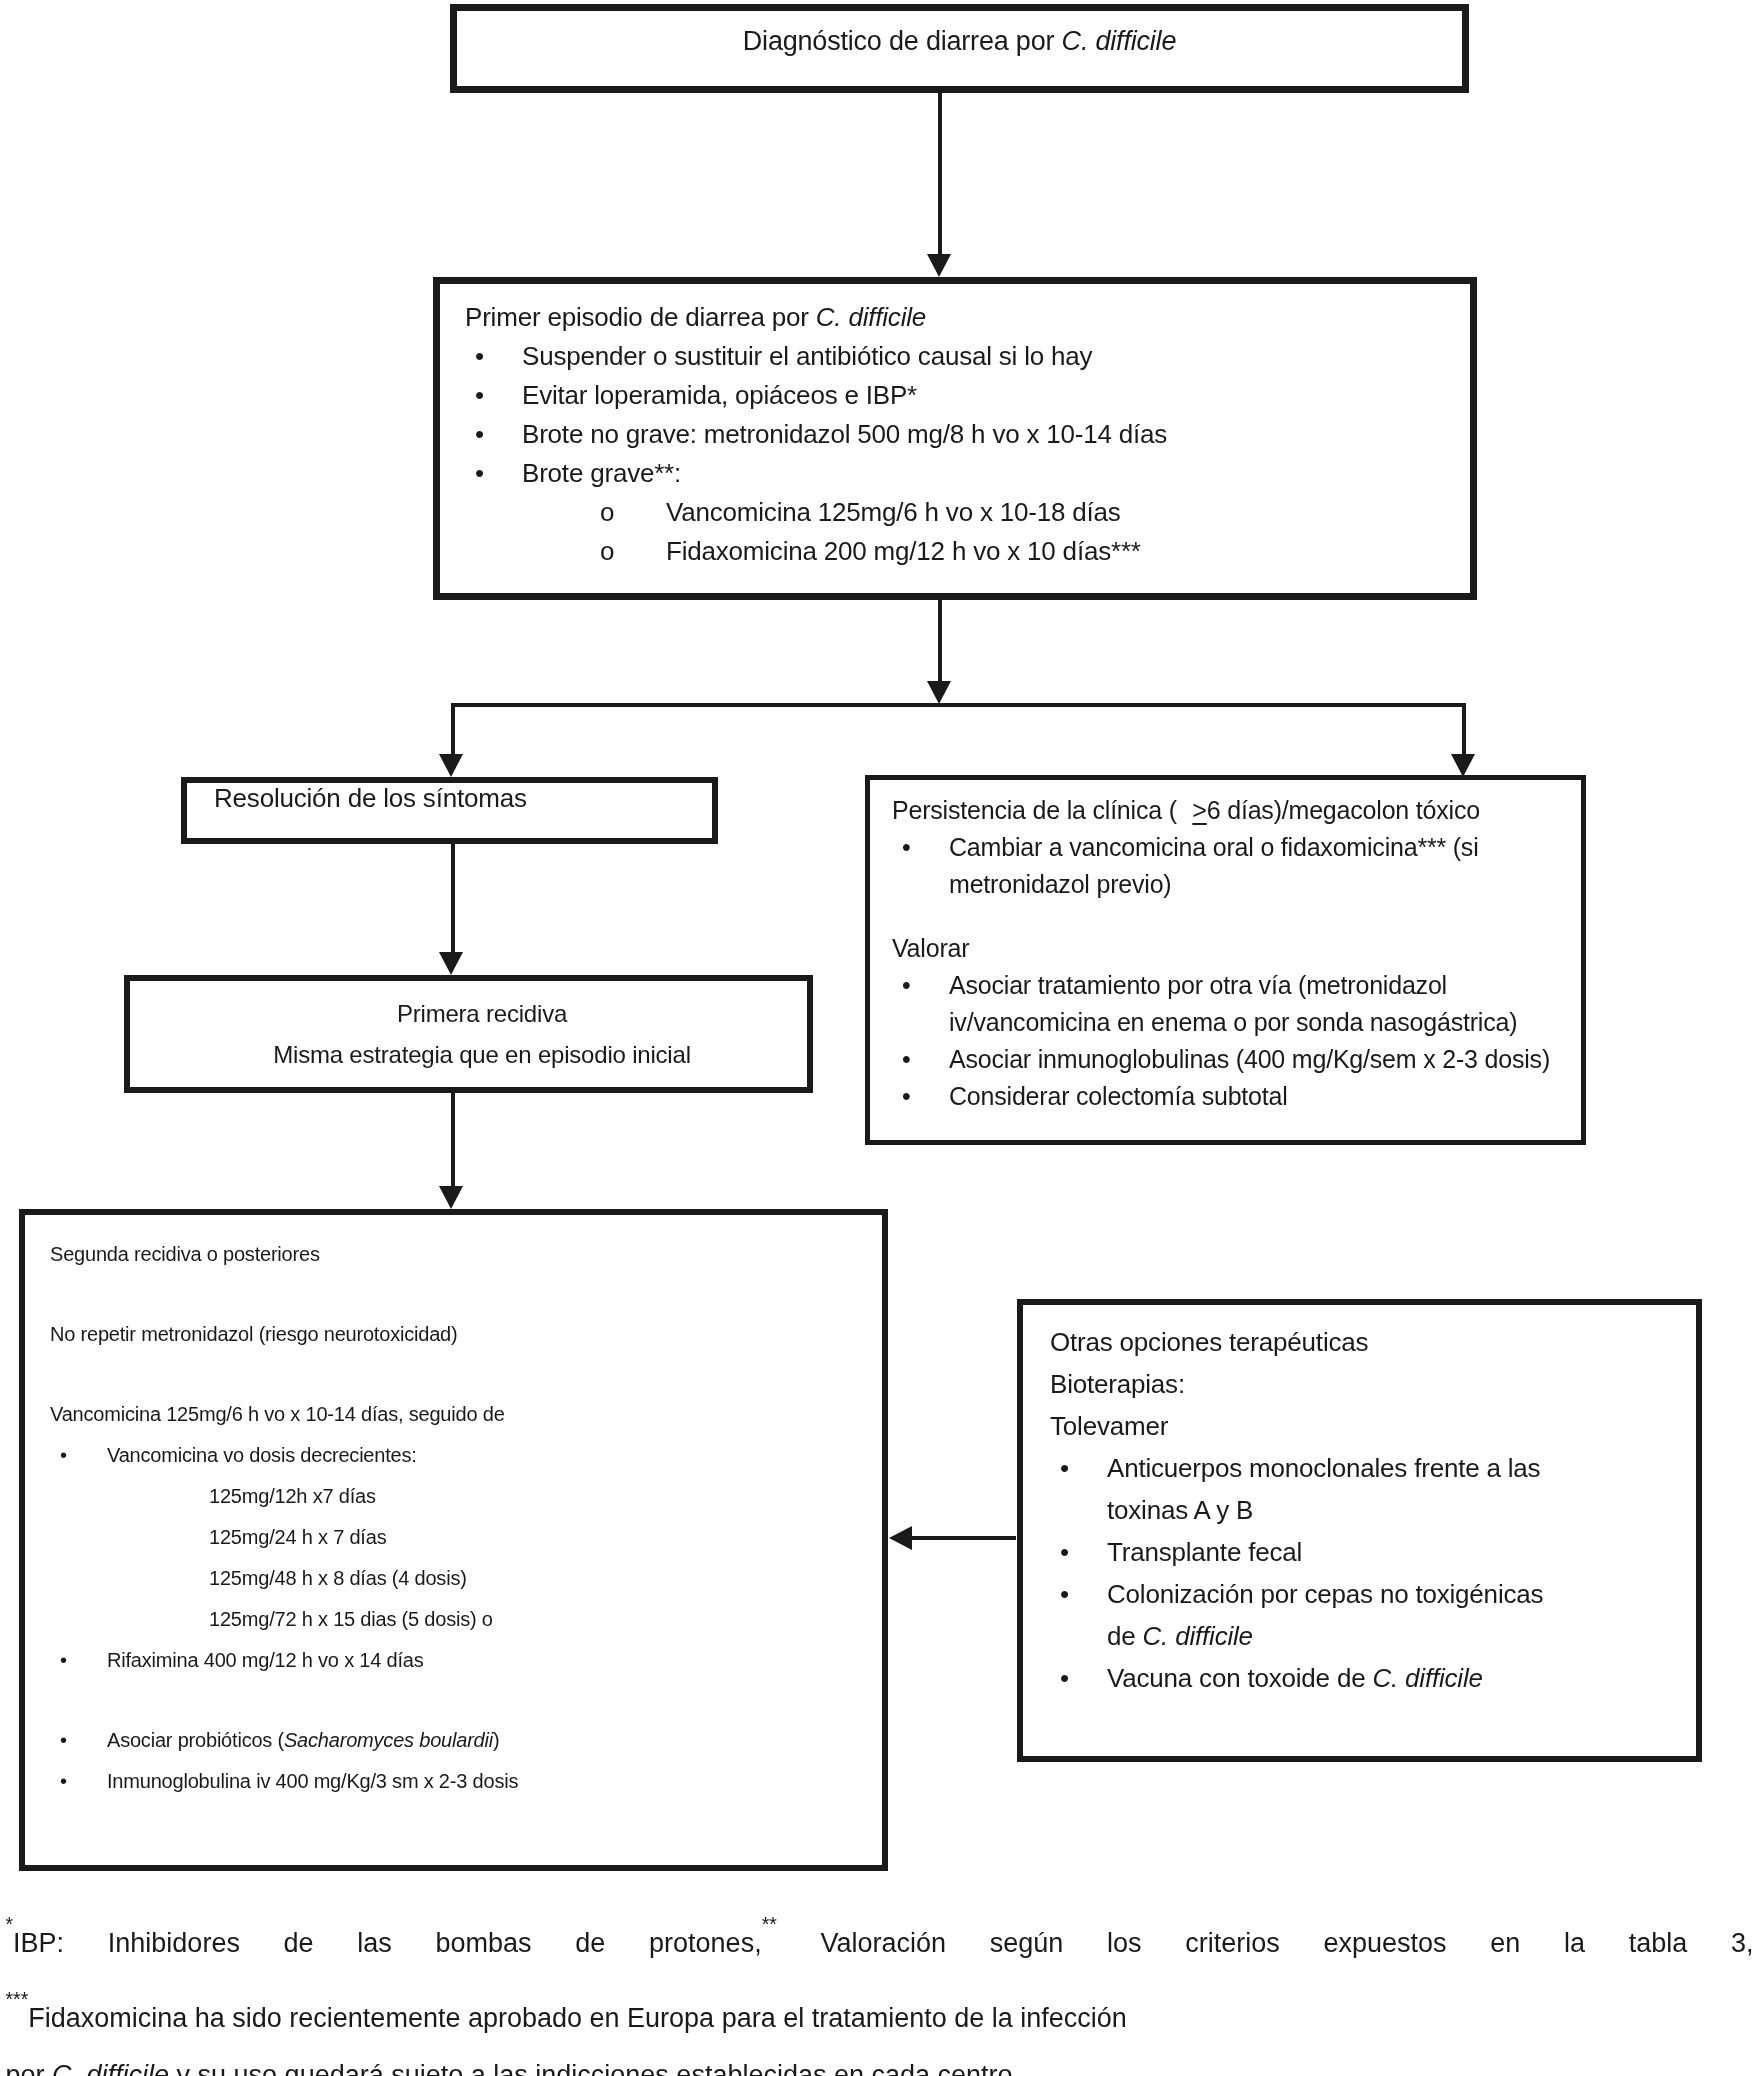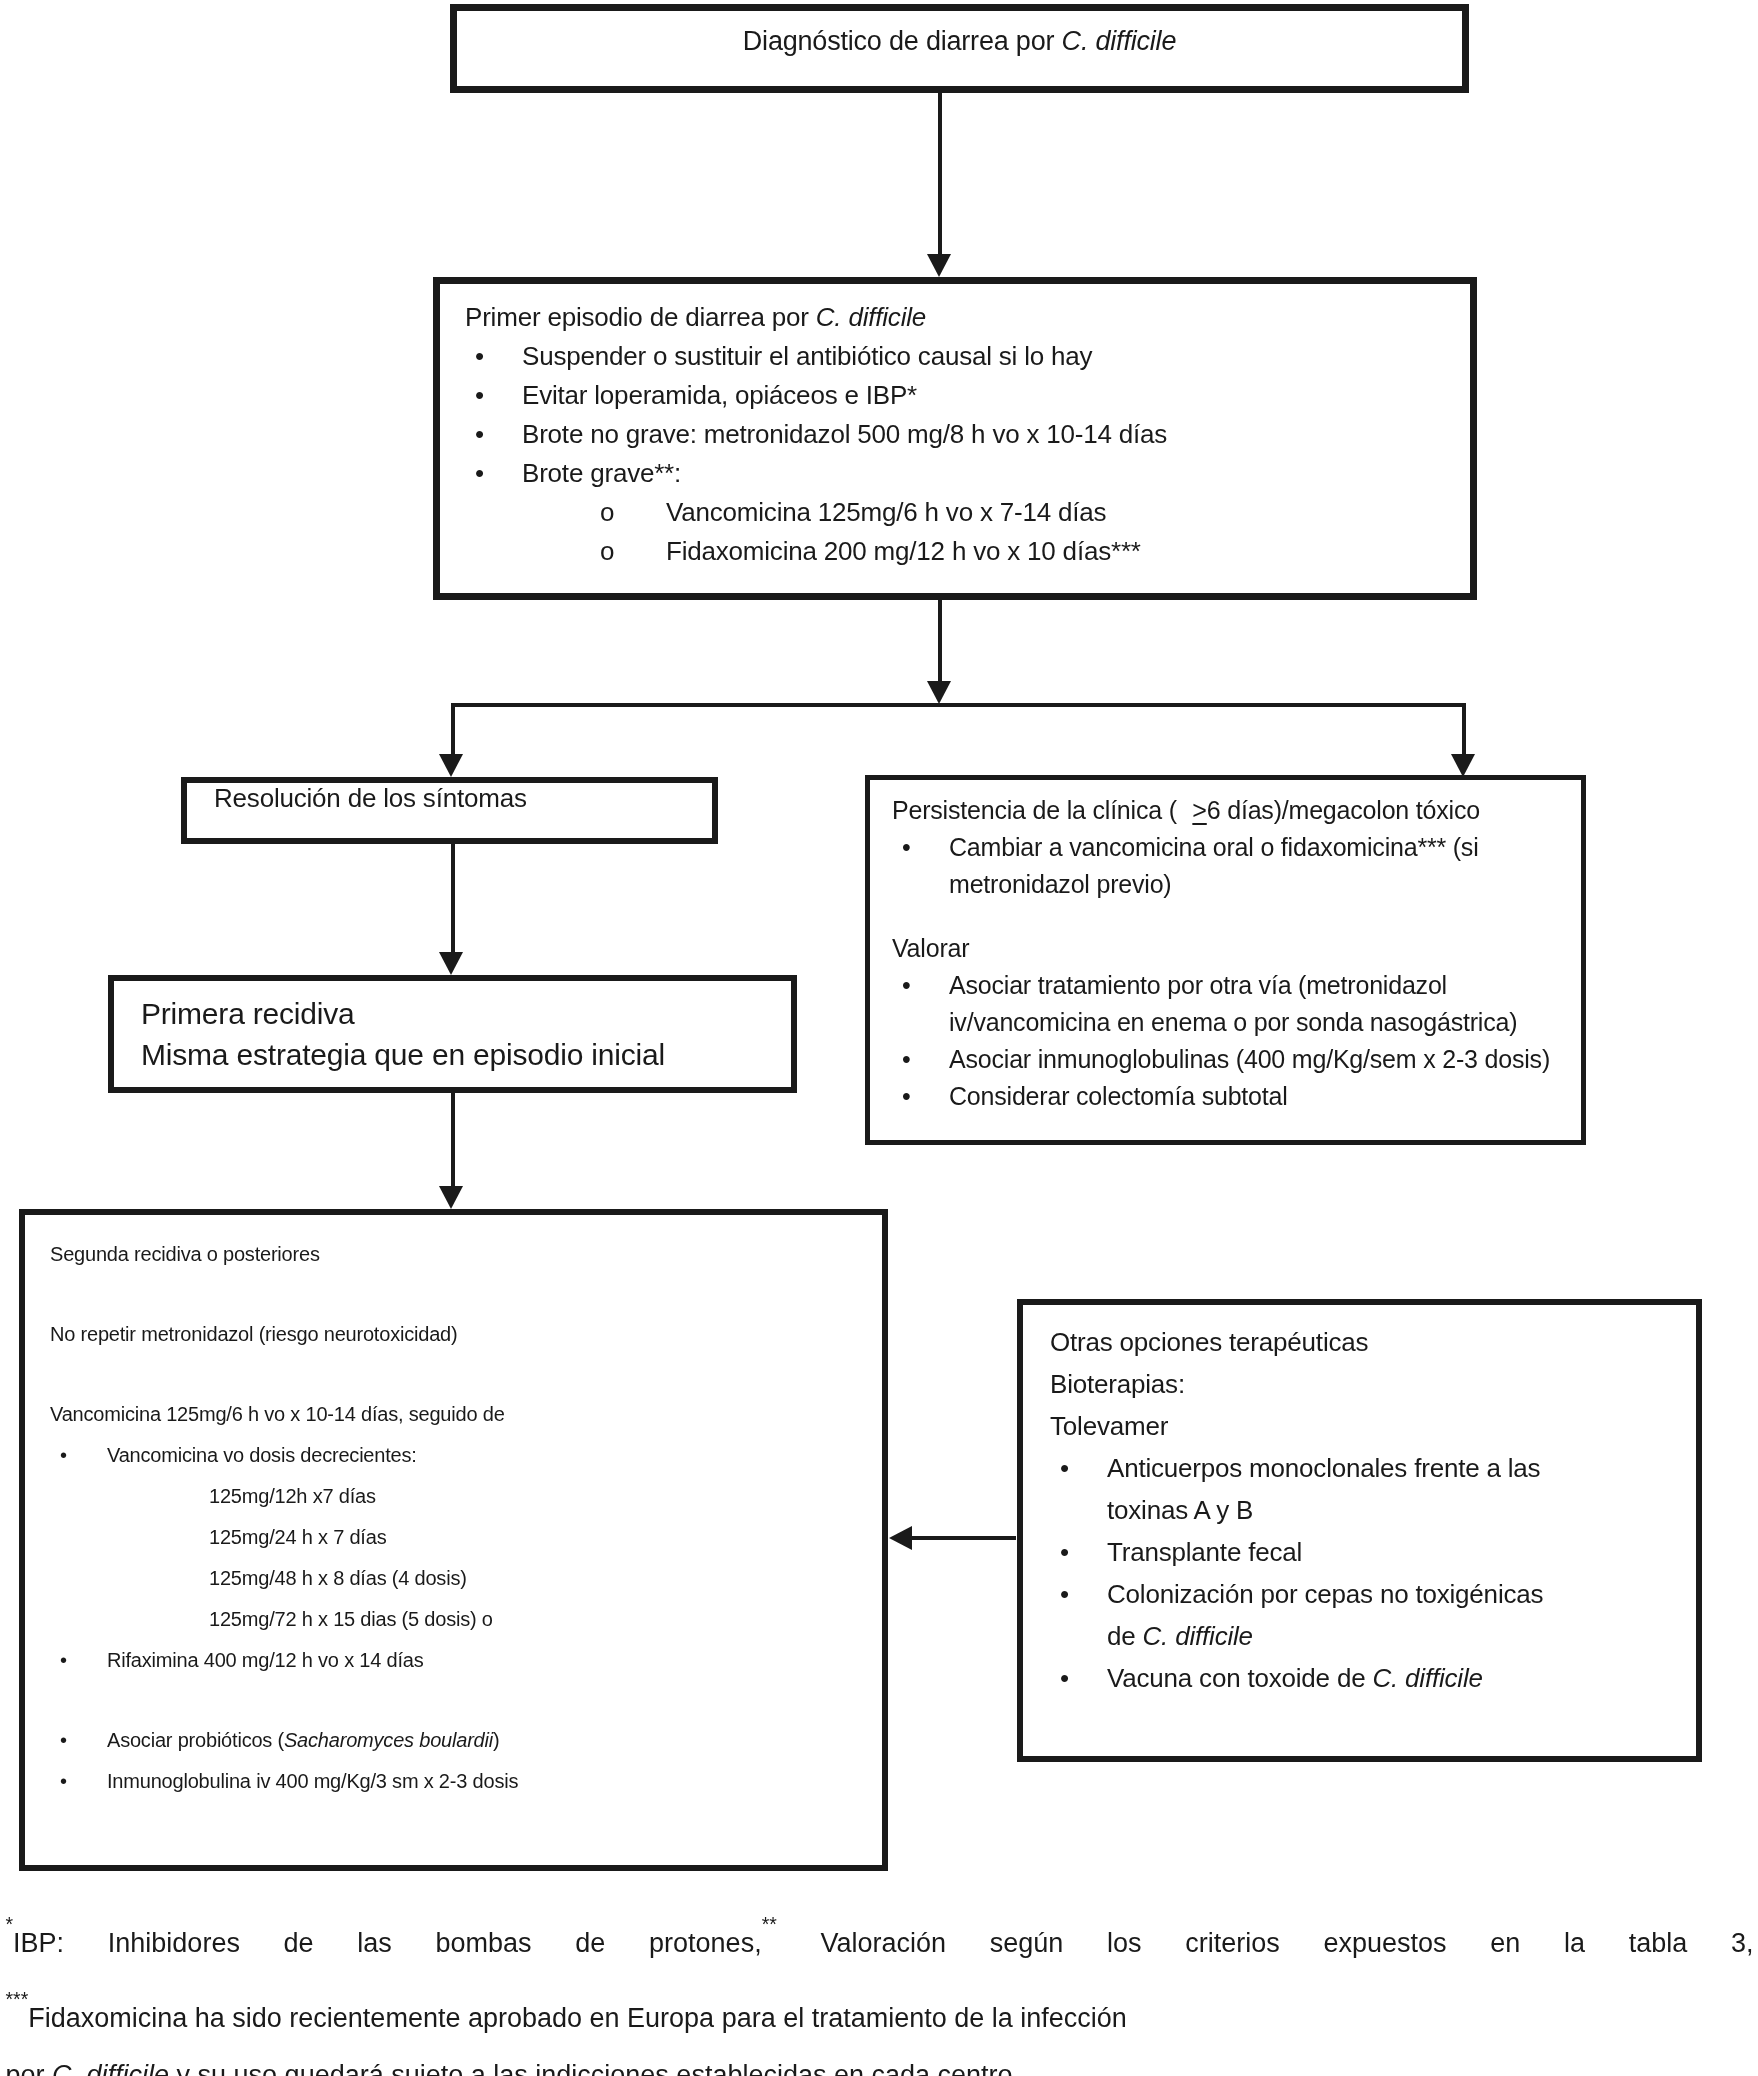--- a/index.html
+++ b/index.html
@@ -62,21 +62,21 @@
     <div class="li">
       <span class="mk">•</span>
       <span class="tx">Brote no grave: metronidazol 500 mg/8 h vo x 10-14 días</span>
     </div>
     <div class="li">
       <span class="mk">•</span>
       <span class="tx">Brote grave**:</span>
     </div>
     <div class="li sub">
       <span class="mk">o</span>
-      <span class="tx">Vancomicina 125mg/6 h vo x 7-14 días</span>
+      <span class="tx">Vancomicina 125mg/6 h vo x 10-18 días</span>
     </div>
     <div class="li sub">
       <span class="mk">o</span>
       <span class="tx">Fidaxomicina 200 mg/12 h vo x 10 días***</span>
     </div>
   </div>
 
   <div class="vline" style="left:938px; top:600px; height:83px;"></div>
   <div class="ah-down" style="left:927px; top:681px;"></div>
   <div class="hline" style="left:451px; top:703px; width:1015px;"></div>
@@ -111,22 +111,22 @@
     </div>
     <div class="li">
       <span class="mk">•</span>
       <span class="tx">Considerar colectomía subtotal</span>
     </div>
   </div>
 
   <div class="vline" style="left:451px; top:844px; height:110px;"></div>
   <div class="ah-down" style="left:439px; top:952px;"></div>
 
-  <div class="nbox" style="left:108px; top:975px; width:689px; height:118px;
-              display:flex; flex-direction:column; justify-content:center; padding-left:27px; font-size:30px; line-height:41px;">
+  <div class="nbox" style="left:124px; top:975px; width:689px; height:118px;
+              display:flex; flex-direction:column; justify-content:center; padding-left:27px; font-size:24px; line-height:41px;text-align:center;">
     <div>Primera recidiva</div>
     <div>Misma estrategia que en episodio inicial</div>
   </div>
 
   <div class="vline" style="left:451px; top:1093px; height:95px;"></div>
   <div class="ah-down" style="left:439px; top:1186px;"></div>
 
   <div class="nbox" style="left:19px; top:1209px; width:869px; height:662px;
               padding:18.6px 11px 0 25px; font-size:20px; line-height:41px;">
     <div>Segunda recidiva o posteriores</div>

